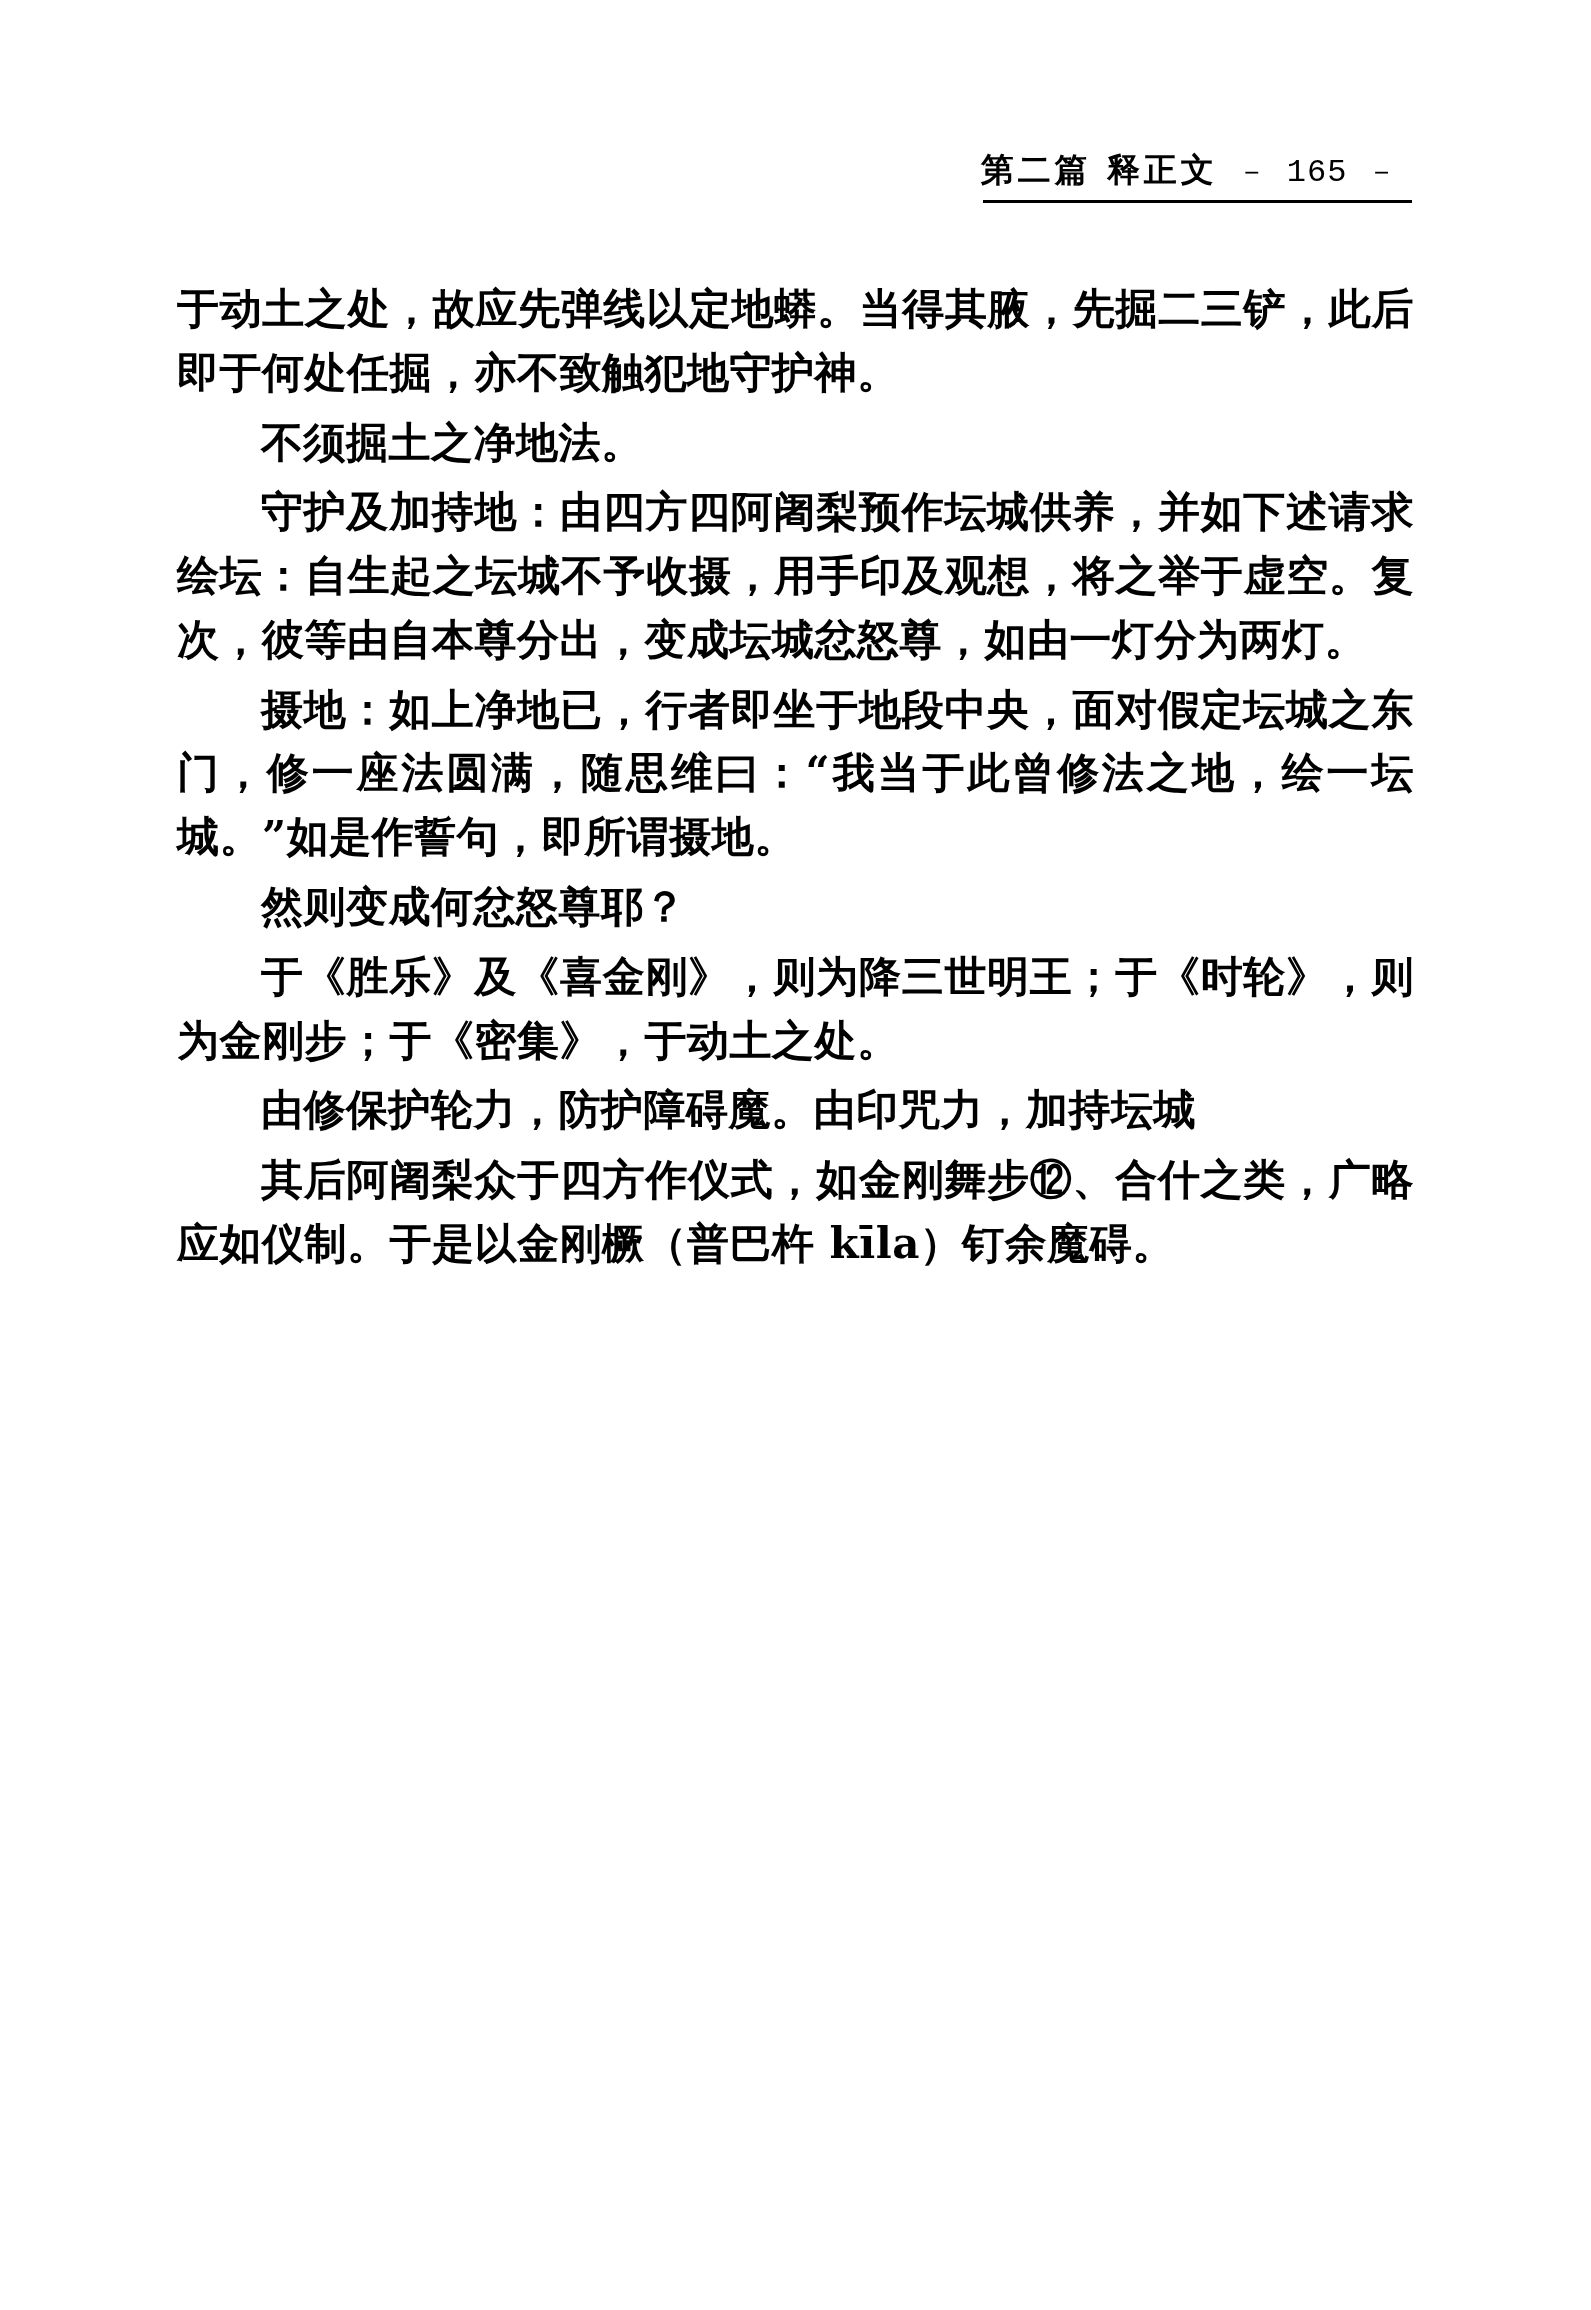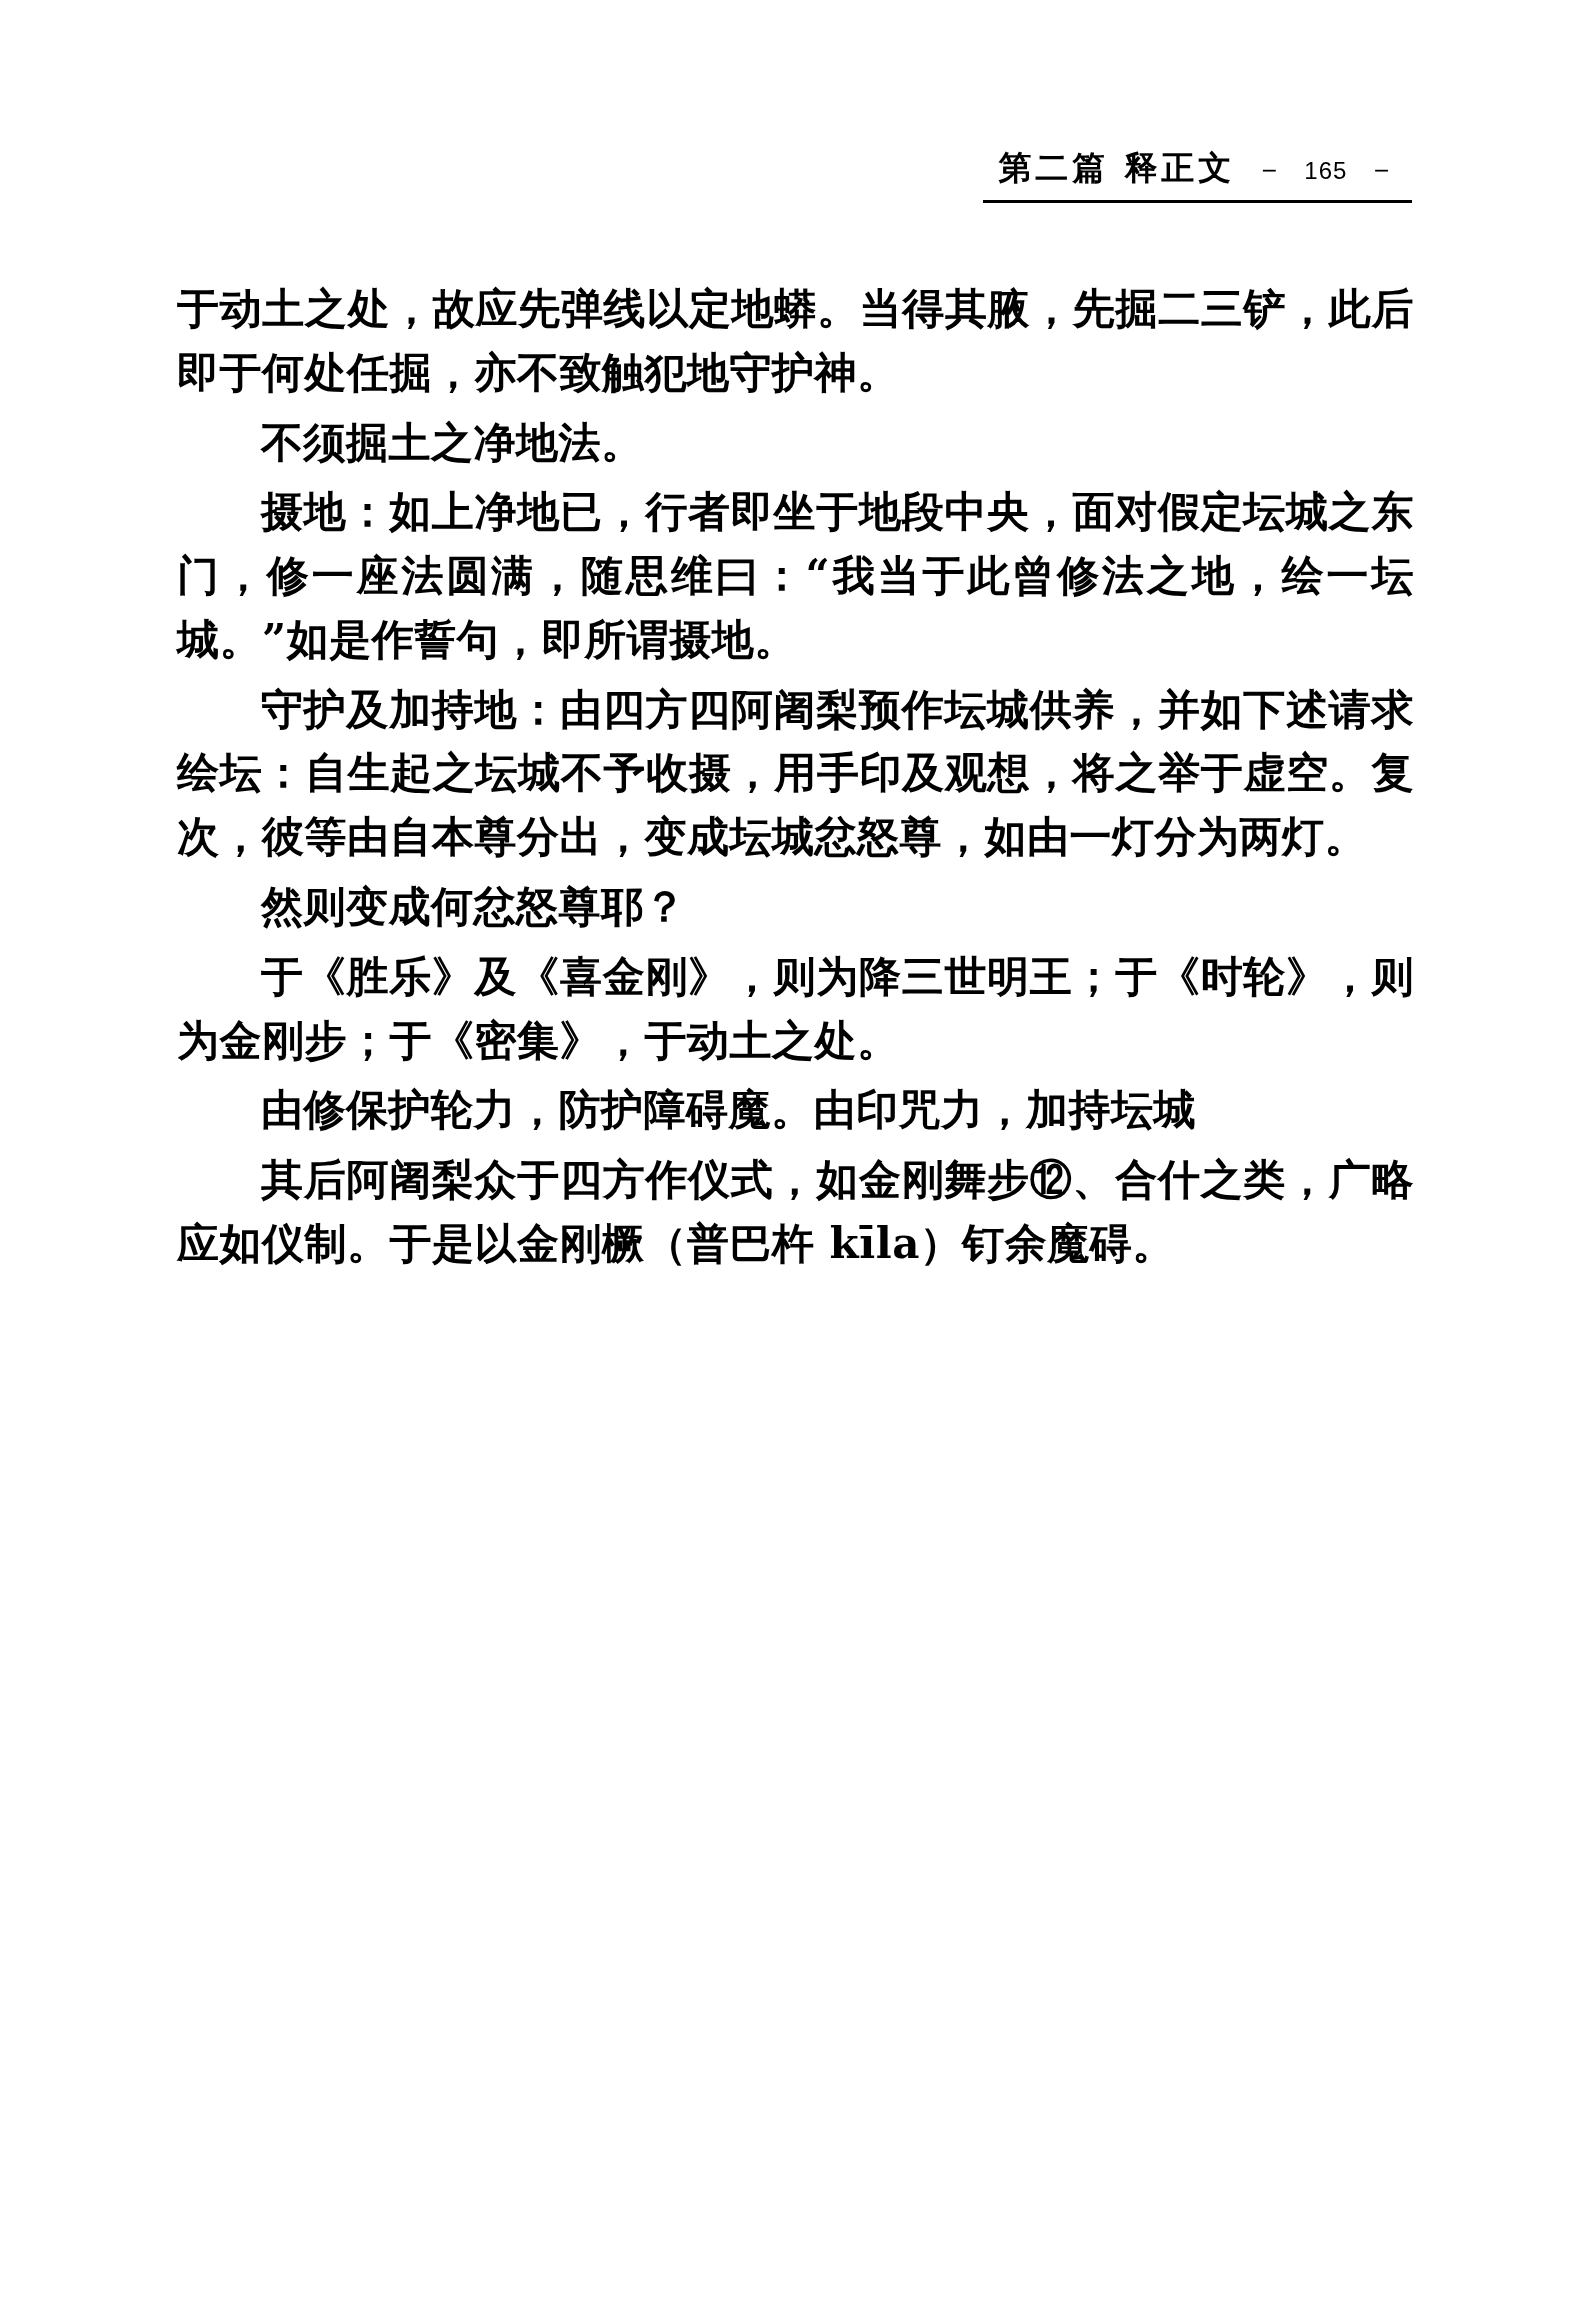--- a/index.html
+++ b/index.html
@@ -37,22 +37,22 @@
   .header .chapter {
     font-family: "DejaVu Serif", "Liberation Serif", serif;
     font-weight: 700;
     letter-spacing: 3.9px;
   }
   .header .dash {
     font-size: 29px;
     padding: 0 2px;
   }
   .header .pagenum {
-    font-family: Liberation Sans, sans-serif;
-    font-size: 24px;
+    font-family: Liberation Mono, monospace;
+    font-size: 32px;
     letter-spacing: 1px;
     margin-top: 8px;
   }
   .header-rule {
     position: absolute;
     top: 200px;
     right: 180px;
     width: 429px;
     height: 2.9px;
     background: #000;
@@ -91,22 +91,22 @@
     <span class="chapter">第二篇 释正文</span>
     <span class="dash">－</span>
     <span class="pagenum">165</span>
     <span class="dash">－</span>
   </div>
   <div class="header-rule"></div>
 
   <div class="content">
     <p class="para noindent">于动土之处，故应先弹线以定地蟒。当得其腋，先掘二三铲，此后即于何处任掘，亦不致触犯地守护神。</p>
     <p class="para indent">不须掘土之净地法。</p>
+    <p class="para indent">守护及加持地：由四方四阿阇梨预作坛城供养，并如下述请求绘坛：自生起之坛城不予收摄，用手印及观想，将之举于虚空。复次，彼等由自本尊分出，变成坛城忿怒尊，如由一灯分为两灯。</p>
     <p class="para indent">摄地：如上净地已，行者即坐于地段中央，面对假定坛城之东门，修一座法圆满，随思维曰：“我当于此曾修法之地，绘一坛城。”如是作誓句，即所谓摄地。</p>
-    <p class="para indent">守护及加持地：由四方四阿阇梨预作坛城供养，并如下述请求绘坛：自生起之坛城不予收摄，用手印及观想，将之举于虚空。复次，彼等由自本尊分出，变成坛城忿怒尊，如由一灯分为两灯。</p>
     <p class="para indent">然则变成何忿怒尊耶？</p>
     <p class="para indent">于《胜乐》及《喜金刚》，则为降三世明王；于《时轮》，则为金刚步；于《密集》，于动土之处。</p>
     <p class="para indent">由修保护轮力，防护障碍魔。由印咒力，加持坛城</p>
     <p class="para indent">其后阿阇梨众于四方作仪式，如金刚舞步⑫、合什之类，广略应如仪制。于是以金刚橛（普巴杵 kīla）钉余魔碍。</p>
   </div>
 
 </div>
 
 
 </body></html>

